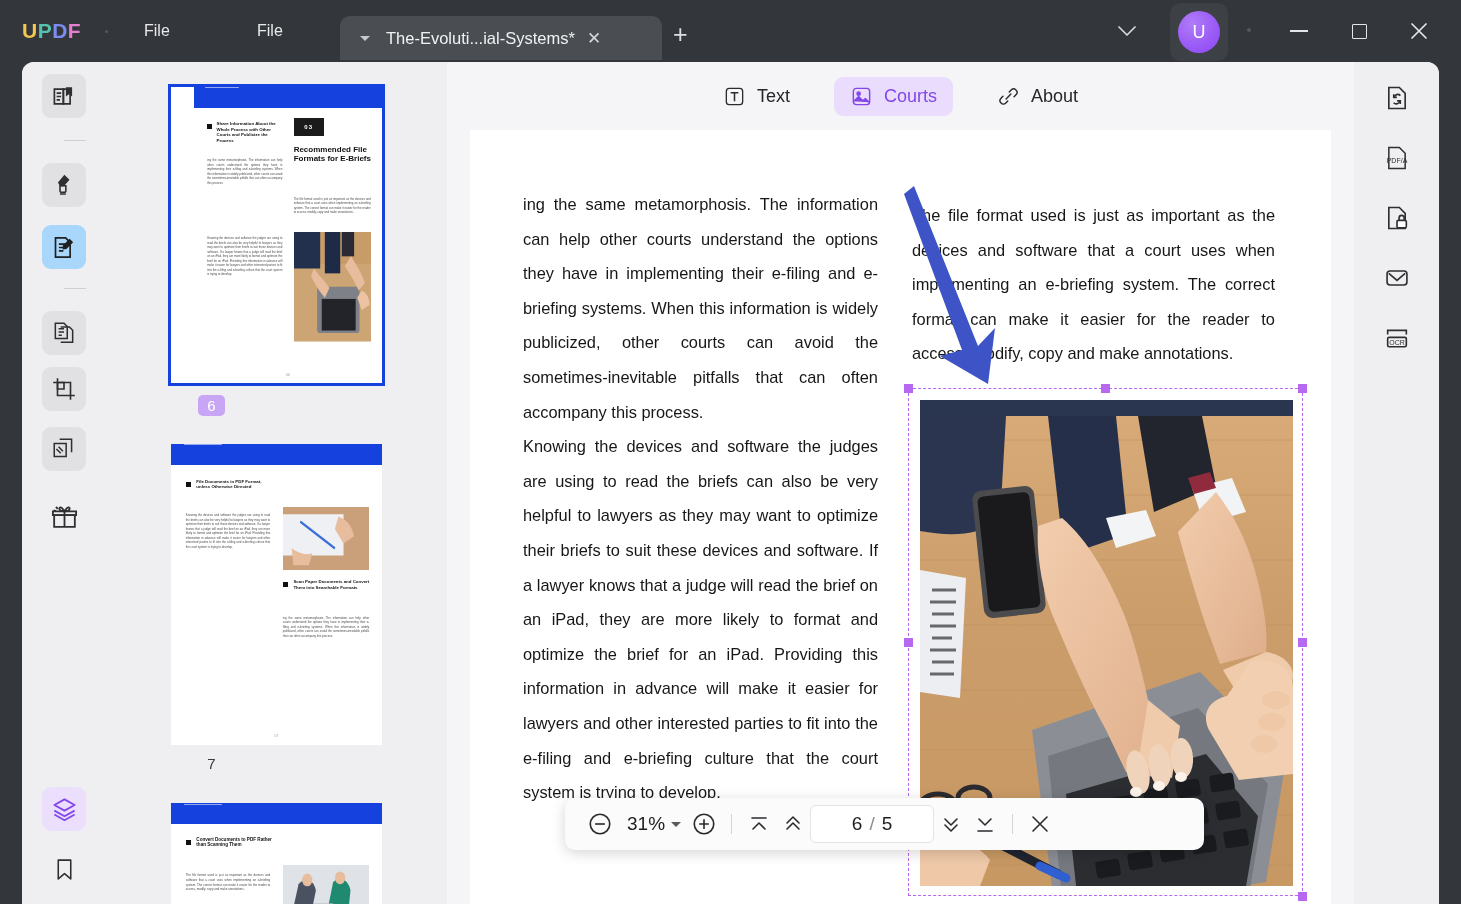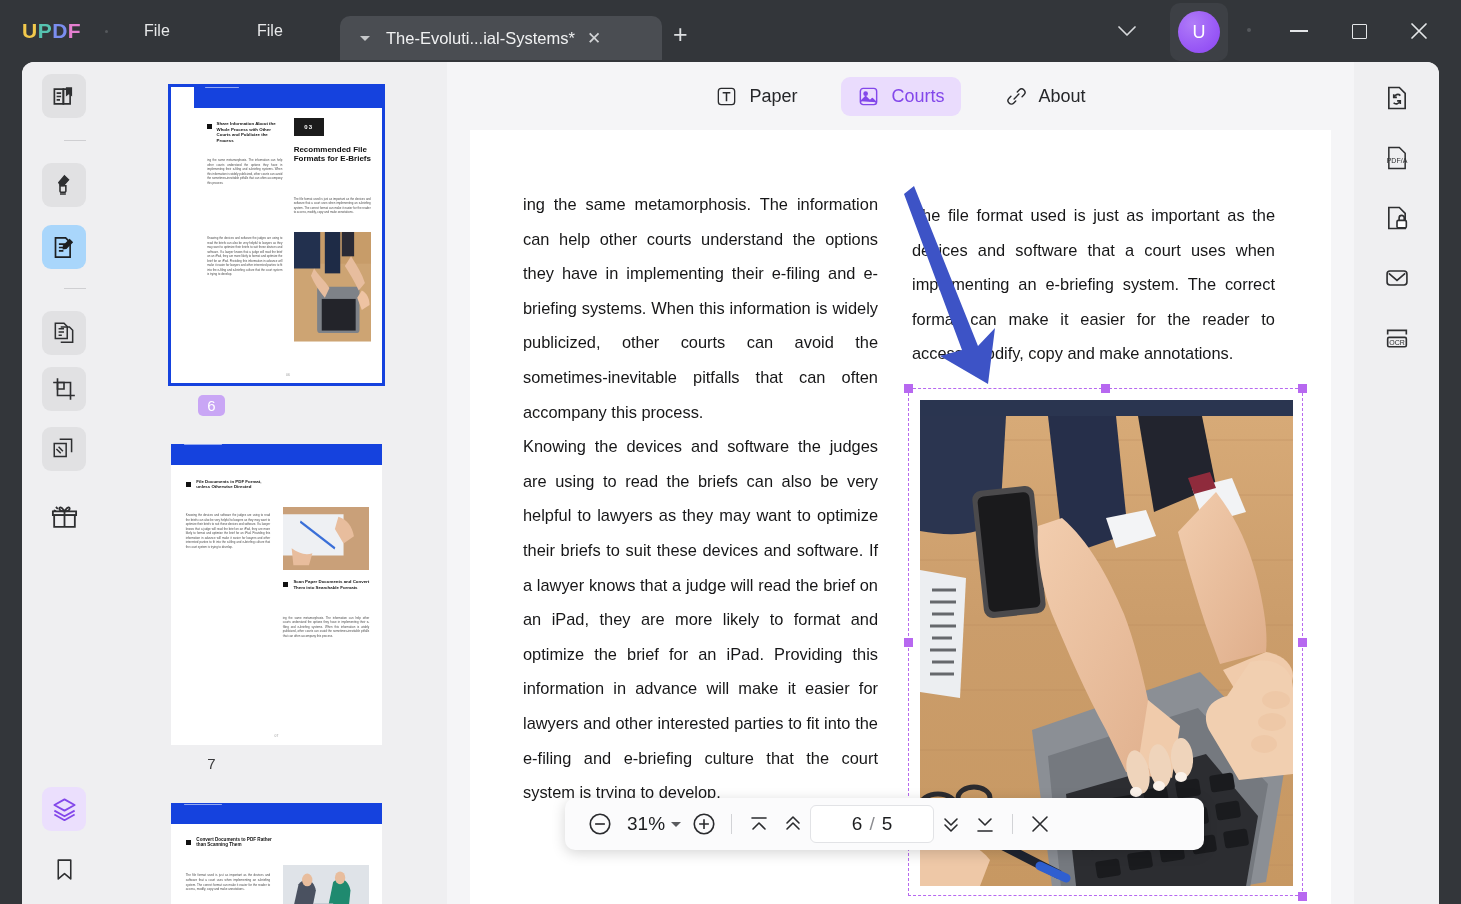--- a/index.html
+++ b/index.html
@@ -303,21 +303,21 @@
     </div>
 
     <div class="viewer">
 
       <div class="edit-toolbar">
         <div class="et-btn">
           <svg width="23" height="23" viewBox="0 0 24 24" fill="none" stroke="#2a2b2e" stroke-width="1.4">
             <rect x="3.5" y="3.5" width="17" height="17" rx="3"></rect>
             <path d="M8 8h8M12 8v9" stroke-width="1.6"></path>
           </svg>
-          <span>Paper</span>
+          <span>Text</span>
         </div>
         <div class="et-btn active">
           <svg width="23" height="23" viewBox="0 0 24 24" fill="none" stroke="#8347ea" stroke-width="1.5">
             <rect x="3.5" y="3.5" width="17" height="17" rx="3"></rect>
             <circle cx="9" cy="9" r="1.7" fill="#8347ea"></circle>
             <path d="M4 17l5-5 4.5 4.5L16 14l4 4" fill="#8347ea" stroke="#8347ea" stroke-linejoin="round"></path>
           </svg>
           <span>Courts</span>
         </div>
         <div class="et-btn">

